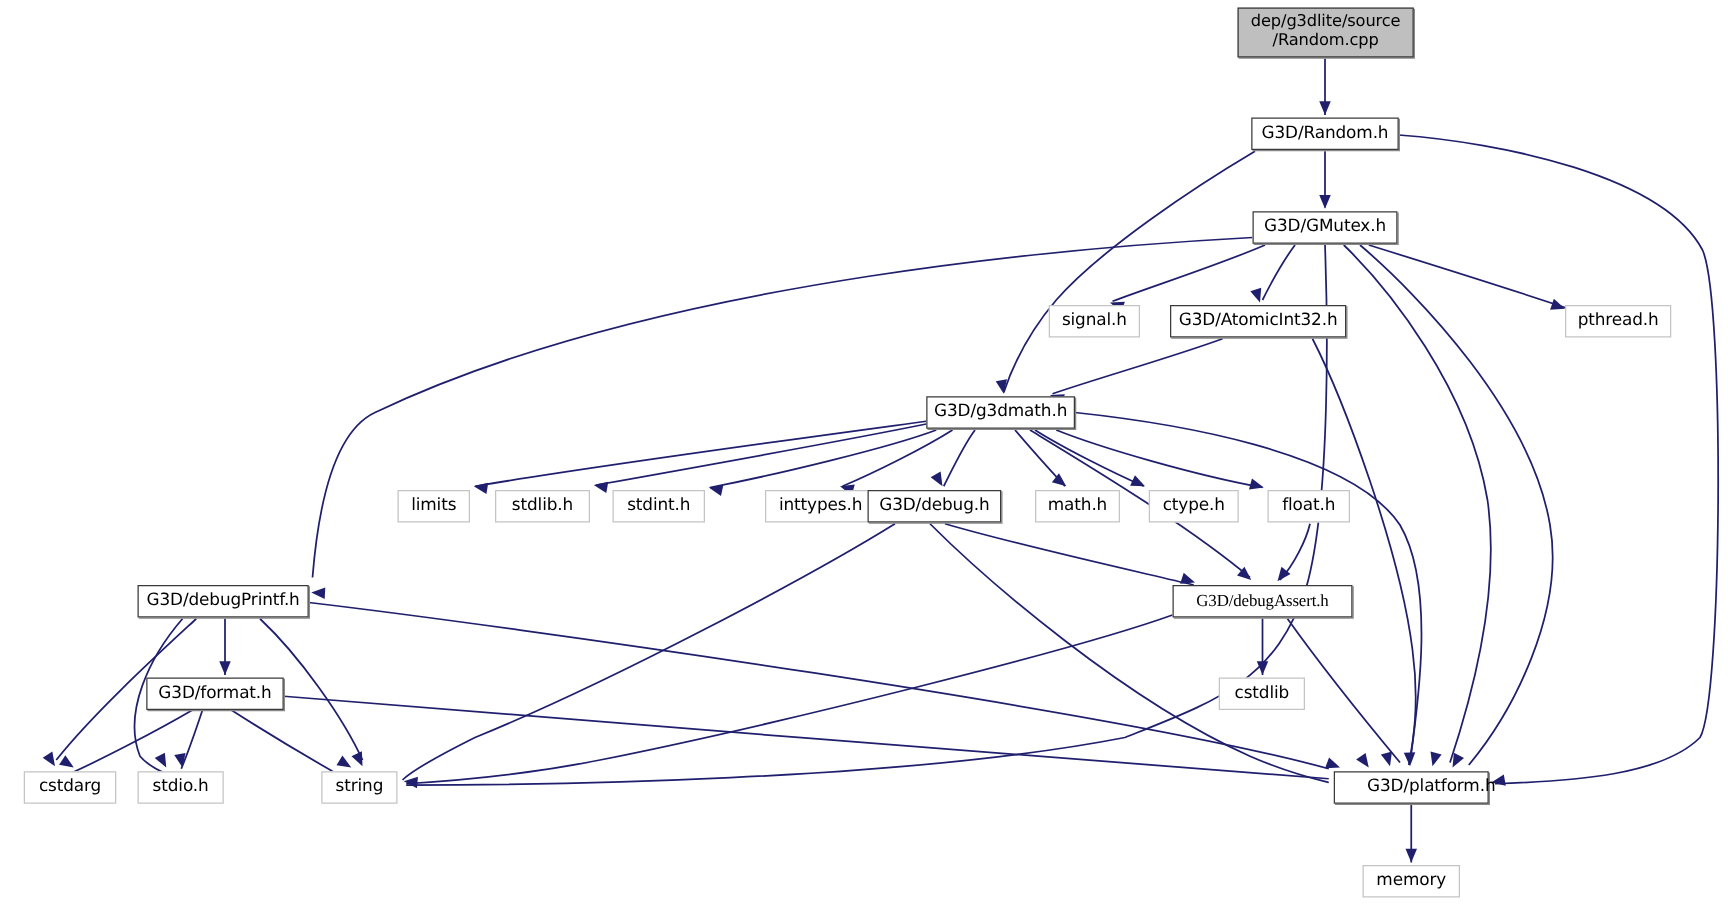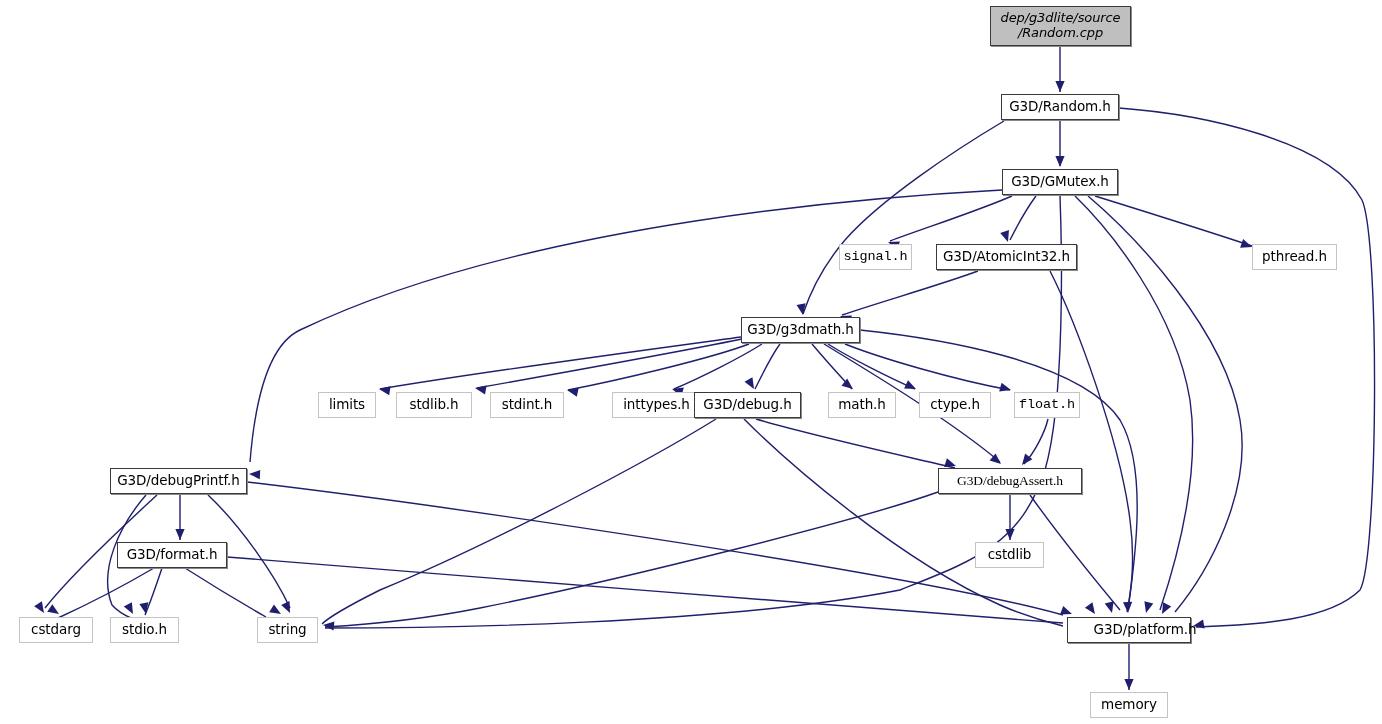--- a/index.html
+++ b/index.html
@@ -53,21 +53,20 @@
   }
   
   .node.external {
     border: 1.2px solid #c4c4c4;
   }
   
   .node.root {
     background: #bfbfbf;
     border: 1.4px solid #3a3a3a;
     box-shadow: 1px 1px 0 0 #888888;
-    font-style: italic;
   }
 </style>
 </head>
 <body>
 
 <div id="graph-root">
   <svg id="graph-svg" viewBox="0 0 1382 724" preserveAspectRatio="none" aria-hidden="true">
     <g id="edges-group">
         <path class="edge-path" d="M1060,47 L1060,92" stroke="#1f1f6e"></path>
         <path class="edge-path" d="M1060,121 L1060,166" stroke="#1f1f6e"></path>
@@ -147,32 +146,32 @@
         <polygon class="arrow-head" points="0,0 -11,-4.6 -11,4.6" fill="#1f1f6e" transform="translate(1162,614) rotate(118)"></polygon>
         <polygon class="arrow-head" points="0,0 -11,-4.6 -11,4.6" fill="#1f1f6e" transform="translate(1193,626) rotate(170)"></polygon>
         <polygon class="arrow-head" points="0,0 -11,-4.6 -11,4.6" fill="#1f1f6e" transform="translate(1129,690) rotate(90)"></polygon>
       </g>
   </svg>
   <div id="nodes-layer">
       <div class="node root" style="left: 990px; top: 6px; width: 141px; height: 40px; background: rgb(191, 191, 191); font-size: 13px;"><span>dep/g3dlite/source
 /Random.cpp</span></div>
       <div class="node internal" style="left: 1001px; top: 94px; width: 118px; height: 26px;"><span>G3D/Random.h</span></div>
       <div class="node internal" style="left: 1002px; top: 169px; width: 116px; height: 26px;"><span>G3D/GMutex.h</span></div>
-      <div class="node external" style="left: 839px; top: 244px; width: 73px; height: 26px; font-family: Liberation Mono, monospace;"><span>signal.h</span></div>
+      <div class="node external" style="left: 839px; top: 244px; width: 73px; height: 26px;"><span>signal.h</span></div>
       <div class="node internal" style="left: 936px; top: 244px; width: 141px; height: 26px;"><span>G3D/AtomicInt32.h</span></div>
       <div class="node external" style="left: 1252px; top: 244px; width: 85px; height: 26px;"><span>pthread.h</span></div>
       <div class="node internal" style="left: 741px; top: 317px; width: 119px; height: 26px;"><span>G3D/g3dmath.h</span></div>
       <div class="node external" style="left: 318px; top: 392px; width: 58px; height: 26px;"><span>limits</span></div>
       <div class="node external" style="left: 396px; top: 392px; width: 76px; height: 26px;"><span>stdlib.h</span></div>
       <div class="node external" style="left: 490px; top: 392px; width: 74px; height: 26px;"><span>stdint.h</span></div>
       <div class="node external" style="left: 612px; top: 392px; width: 89px; height: 26px; text-align: right;"><span>inttypes.h</span></div>
       <div class="node internal" style="left: 694px; top: 392px; width: 107px; height: 26px;"><span>G3D/debug.h</span></div>
       <div class="node external" style="left: 828px; top: 392px; width: 68px; height: 26px;"><span>math.h</span></div>
       <div class="node external" style="left: 919px; top: 392px; width: 72px; height: 26px;"><span>ctype.h</span></div>
-      <div class="node external" style="left: 1014px; top: 392px; width: 66px; height: 26px; font-family: Liberation Mono, monospace;"><span>float.h</span></div>
+      <div class="node external" style="left: 1014px; top: 392px; width: 66px; height: 26px;"><span>float.h</span></div>
       <div class="node internal" style="left: 110px; top: 468px; width: 137px; height: 26px;"><span>G3D/debugPrintf.h</span></div>
       <div class="node internal" style="left: 938px; top: 468px; width: 144px; height: 26px; font-family: Liberation Serif, serif;"><span>G3D/debugAssert.h</span></div>
       <div class="node internal" style="left: 117px; top: 542px; width: 110px; height: 26px;"><span>G3D/format.h</span></div>
       <div class="node external" style="left: 975px; top: 542px; width: 69px; height: 26px;"><span>cstdlib</span></div>
       <div class="node external" style="left: 4px; top: 617px; width: 74px; height: 26px; margin-left: 15px;"><span>cstdarg</span></div>
       <div class="node external" style="left: 110px; top: 617px; width: 69px; height: 26px;"><span>stdio.h</span></div>
       <div class="node external" style="left: 257px; top: 617px; width: 61px; height: 26px;"><span>string</span></div>
       <div class="node internal" style="left: 1067px; top: 617px; width: 124px; height: 26px; padding-left: 32px;"><span>G3D/platform.h</span></div>
       <div class="node external" style="left: 1090px; top: 692px; width: 78px; height: 26px;"><span>memory</span></div>
     </div>

